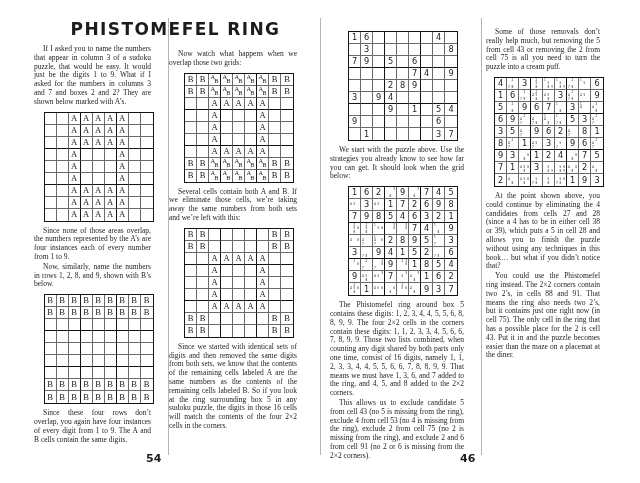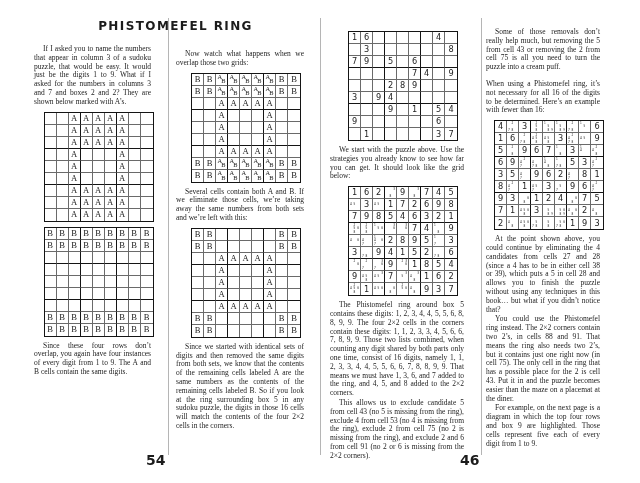--- a/index.html
+++ b/index.html
@@ -1,32 +1,32 @@
 <!DOCTYPE html>
 <html><head>
 <meta charset="utf-8">
 <style>
   html,body{margin:0;padding:0;background:#d8d8d8;}
   .spread{position:relative;width:640px;height:483px;background:#ffffff;color:#1c1c1c;
           font-family:"Liberation Serif",serif;overflow:hidden;}
   .title{position:absolute;left:34px;top:19px;width:283px;text-align:center;
-         font-family:"DejaVu Sans",sans-serif;font-weight:800;font-size:12px;
+         font-family:"DejaVu Sans",sans-serif;font-weight:800;font-size:17px;
          letter-spacing:1.4px;}
   .rule{position:absolute;top:18px;height:437px;width:1px;background:#b5b5b5;}
   .rule.r1{left:168px;} .rule.r2{left:320px;} .rule.r3{left:481px;}
   .col{position:absolute;font-size:7.5px;line-height:8.8px;text-align:justify;}
   .c1{left:34px;top:45px;width:129px;}
-  .c2{left:176px;top:50px;width:140px;}
+  .c2{left:169px;top:50px;width:140px;}
   .c3{left:330px;top:26px;width:146px;}
   .c4{left:486px;top:28px;width:126px;}
   p{margin:0 12px 1px 0;}
   p.ind{text-indent:9px;}
   p.gap{margin-top:8px;}
   .pagenum{position:absolute;top:452px;font-family:"DejaVu Sans",sans-serif;
-           font-weight:bold;font-size:14px;}
+           font-weight:bold;font-size:11px;}
   .pagenum.pl{left:146px;} .pagenum.pr{left:460px;}
 
   .sudoku{display:grid;grid-template-columns:repeat(9,12px);grid-template-rows:repeat(9,12px);
           border:1.6px solid #141414;width:max-content;margin:5px auto;background:#fff;}
   .cell{position:relative;box-sizing:border-box;border-right:0.6px solid #6a6a6a;
         border-bottom:0.6px solid #6a6a6a;display:flex;align-items:center;justify-content:center;}
   .cell.br{border-right:1.6px solid #141414;}
   .cell.bb{border-bottom:1.6px solid #141414;}
   .cell.lc{border-right:none;} .cell.lr{border-bottom:none;}
   .lgrid .cell{font-family:"Liberation Serif",serif;font-size:8.6px;}
@@ -128,20 +128,22 @@
         <div class="cell lr"></div>
         <div class="cell lr"></div>
         <div class="cell br lr">A</div>
         <div class="cell lr">A</div>
         <div class="cell lr">A</div>
         <div class="cell br lr">A</div>
         <div class="cell lr">A</div>
         <div class="cell lr"></div>
         <div class="cell lc lr"></div>
       </div>
+    <p class="ind">Since none of those areas overlap, the numbers represented by the A’s are four instances each of every number from 1 to 9.</p>
+    <p class="ind">Now, similarly, name the numbers in rows 1, 2, 8, and 9, shown with B’s below.</p>
     <div class="sudoku lgrid">
         <div class="cell">B</div>
         <div class="cell">B</div>
         <div class="cell br">B</div>
         <div class="cell">B</div>
         <div class="cell">B</div>
         <div class="cell br">B</div>
         <div class="cell">B</div>
         <div class="cell">B</div>
         <div class="cell lc">B</div>
@@ -530,21 +532,21 @@
         <div class="cell lr"></div>
         <div class="cell lr">1</div>
         <div class="cell br lr"></div>
         <div class="cell lr"></div>
         <div class="cell lr"></div>
         <div class="cell br lr"></div>
         <div class="cell lr"></div>
         <div class="cell lr">3</div>
         <div class="cell lc lr">7</div>
       </div>
-    <p class="ind">We start with the puzzle above. Use the strategies you already know to see how far you can get. It should look like the grid below:</p>
+    <p class="ind">We start with the puzzle above. Use the strategies you already know to see how far you can get. It should look when the grid below:</p>
     <div class="sudoku dgrid">
         <div class="cell">1</div>
         <div class="cell">6</div>
         <div class="cell br">2</div>
         <div class="cell">
           <div class="pm">
             <span></span>
             <span></span>
             <span>3</span>
             <span></span>
@@ -968,21 +970,20 @@
         <div class="cell lr">9</div>
         <div class="cell lr">3</div>
         <div class="cell lc lr">7</div>
       </div>
     <p class="ind">The Phistomefel ring around box 5 contains these digits: 1, 2, 3, 4, 4, 5, 5, 6, 8, 8, 9, 9. The four 2×2 cells in the corners contain these digits: 1, 1, 2, 3, 3, 4, 5, 6, 6, 7, 8, 9, 9. Those two lists combined, when counting any digit shared by both parts only one time, consist of 16 digits, namely 1, 1, 2, 3, 3, 4, 4, 5, 5, 6, 6, 7, 8, 8, 9, 9. That means we must have 1, 3, 6, and 7 added to the ring, and 4, 5, and 8 added to the 2×2 corners.</p>
     <p class="ind">This allows us to exclude candidate 5 from cell 43 (no 5 is missing from the ring), exclude 4 from cell 53 (no 4 is missing from the ring), exclude 2 from cell 75 (no 2 is missing from the ring), and exclude 2 and 6 from cell 91 (no 2 or 6 is missing from the 2×2 corners).</p>
   </div>
 
   <div class="col c4">
     <p class="ind">Some of those removals don’t really help much, but removing the 5 from cell 43 or removing the 2 from cell 75 is all you need to turn the puzzle into a cream puff.</p>
-    <p class="gap">When using a Phistomefel ring, it’s not necessary for all 16 of the digits to be determined. Here’s an example with fewer than 16:</p>
     <div class="sudoku dgrid">
         <div class="cell">4</div>
         <div class="cell">
           <div class="pm">
             <span></span>
             <span>2</span>
             <span></span>
             <span></span>
             <span></span>
             <span></span>
@@ -1510,19 +1511,18 @@
             <span>8</span>
             <span></span>
           </div>
         </div>
         <div class="cell lr">1</div>
         <div class="cell lr">9</div>
         <div class="cell lc lr">3</div>
       </div>
     <p class="ind">At the point shown above, you could continue by eliminating the 4 candidates from cells 27 and 28 (since a 4 has to be in either cell 38 or 39), which puts a 5 in cell 28 and allows you to finish the puzzle without using any techniques in this book… but what if you didn’t notice that?</p>
     <p class="ind">You could use the Phistomefel ring instead. The 2×2 corners contain two 2’s, in cells 88 and 91. That means the ring also needs two 2’s, but it contains just one right now (in cell 75). The only cell in the ring that has a possible place for the 2 is cell 43. Put it in and the puzzle becomes easier than the maze on a placemat at the diner.</p>
-    <p class="ind">For example, on the next page is a diagram in which the top four rows and box 9 are highlighted. Those cells represent five each of every digit from 1 to 9.</p>
   </div>
 
   <div class="pagenum pl">54</div>
   <div class="pagenum pr">46</div>
 
 </div>
 
 </body></html>

